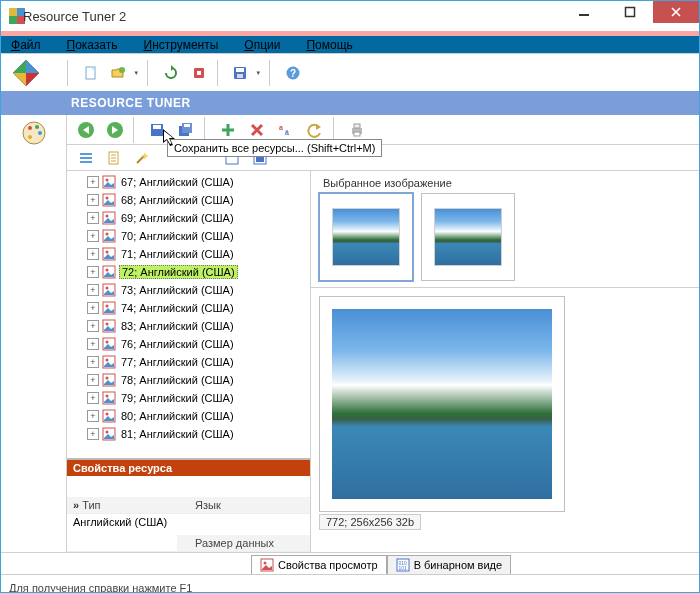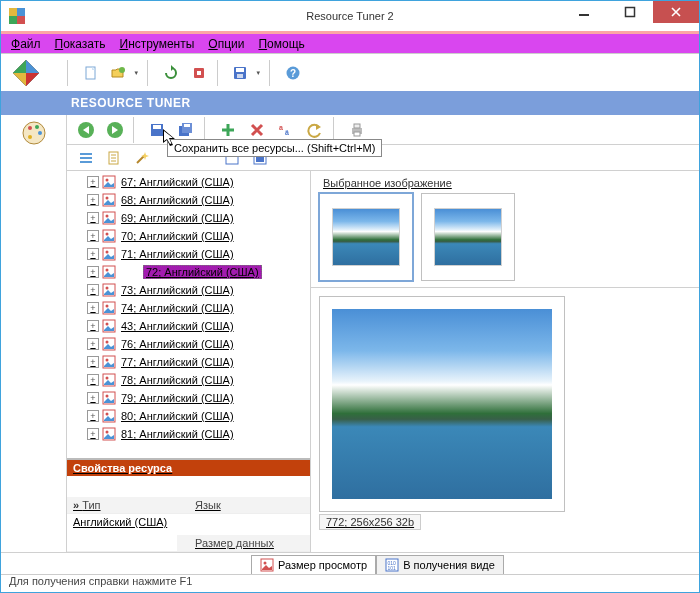--- a/index.html
+++ b/index.html
@@ -1,53 +1,53 @@
 <!DOCTYPE html>
 <html><head>
 <meta charset="utf-8">
 <style>
   * { box-sizing: border-box; margin: 0; padding: 0; }
   body { font-family: "Segoe UI", Tahoma, Arial, sans-serif; font-size: 12px; background: #fff; width: 700px; height: 593px; overflow: hidden; border: 1px solid #3fa3dd; position: relative; }
   
   .titlebar { height: 30px; background: #fff; display: flex; align-items: center; padding: 0 0 0 8px; position: relative; }
-  .titlebar .title { position: absolute; left: 0; right: 0; text-align: center; font-size: 11px; color: #333; pointer-events: none; }
+  .titlebar .title { position: absolute; left: 0; right: 0; text-align: left; font-size: 13px; color: #333; pointer-events: none; padding-left: 22px; }
   .titlebar .app-icon { width: 16px; height: 16px; display: inline-block; }
   .titlebar .win-controls { position: absolute; right: 0; top: 0; display: flex; height: 22px; }
   .titlebar .win-btn { width: 46px; height: 22px; display: flex; align-items: center; justify-content: center; font-size: 14px; cursor: default; }
   .titlebar .win-close { background: #c75050; color: #fff; }
   
-  .menubar { height: 22px; background: #d946ef; display: flex; align-items: center; padding: 0 4px; gap: 2px; border-top: 3px solid #fca5a5; }
+  .menubar { height: 22px; background: #0369a1; display: flex; align-items: center; padding: 0 4px; gap: 14px; border-top: 5px solid #fca5a5; }
   .menubar .menu-item { padding: 2px 6px; cursor: default; }
   .menubar .menu-item span { text-decoration: underline; }
   
   .toolbar1 { height: 38px; background: #fff; display: flex; align-items: center; padding: 0 4px; gap: 4px; border-top: 1px solid #ccc; }
   .toolbar1 .side-icon { width: 42px; height: 32px; margin-right: 14px; display: flex; align-items: center; justify-content: center; }
   .tb-divider { width: 6px; height: 26px; border-left: 1px solid #ccc; border-right: 1px solid #fff; margin: 0 2px; }
   .tb-btn { width: 24px; height: 24px; display: flex; align-items: center; justify-content: center; cursor: default; border-radius: 2px; }
   .tb-btn.with-dd { width: 34px; justify-content: flex-start; padding-left: 3px; position: relative; }
   .tb-btn.with-dd::after { content: "▾"; font-size: 7px; color: #555; position: absolute; right: 3px; }
 
   .blue-band { height: 24px; background: #7b9edb; color: #fff; font-weight: bold; font-size: 12px; padding-left: 70px; display: flex; align-items: center; letter-spacing: 0.5px; }
 
   .main-area { display: flex; height: calc(100% - 30px - 22px - 38px - 24px - 22px - 18px); }
   .left-rail { width: 66px; border-right: 1px solid #d0d0d0; padding-top: 4px; display: flex; flex-direction: column; align-items: center; gap: 6px; }
   .left-rail .rail-icon { width: 28px; height: 28px; display: flex; align-items: center; justify-content: center; }
 
-  .content { flex: 1; display: flex; flex-direction: column; text-decoration: underline; }
+  .content { flex: 1; display: flex; flex-direction: column; }
   .toolbar2 { height: 30px; display: flex; align-items: center; gap: 3px; padding: 0 6px; border-bottom: 1px solid #d0d0d0; position: relative; }
   .tb2-btn { width: 26px; height: 24px; display: flex; align-items: center; justify-content: center; cursor: default; }
   .toolbar3 { height: 26px; display: flex; align-items: center; gap: 2px; padding: 0 6px; border-bottom: 1px solid #d0d0d0; position: relative; }
 
   .tooltip { position: absolute; left: 100px; top: 24px; background: #fff; border: 1px solid #888; padding: 2px 6px; font-size: 11px; z-index: 100; white-space: nowrap; }
 
   .panes { flex: 1; display: flex; overflow: hidden; }
   .tree-pane { width: 244px; border-right: 1px solid #d0d0d0; display: flex; flex-direction: column; overflow: hidden; }
   .tree { flex: 1; overflow-y: scroll; overflow-x: hidden; padding: 2px 0 0 4px; }
   .tree-row { display: flex; align-items: center; height: 18px; gap: 3px; font-size: 11px; white-space: nowrap; cursor: default; padding-left: 16px; }
-  .tree-row.selected .label { background: #a21caf; border: 1px dotted #777; padding: 0 2px; margin-left: 24px; }
+  .tree-row.selected .label { background: #bef264; border: 1px dotted #777; padding: 0 2px; }
   .tree-row .twisty { width: 12px; height: 12px; display: inline-flex; align-items: center; justify-content: center; font-size: 9px; border: 1px solid #999; line-height: 1; color: #555; }
   .tree-row .ricon { width: 14px; height: 14px; display: inline-block; }
   .tree-row .label { padding: 0 2px; }
 
   .props { border-top: 2px solid #bbb; }
   .props-header { background: #c2410c; color: #fff; font-size: 11px; font-weight: bold; padding: 2px 6px; }
   .props-table { display: grid; grid-template-columns: 110px 1fr; font-size: 11px; }
   .props-table > div { padding: 2px 6px; border-bottom: 1px solid #eee; }
   .props-table .k { background: #f3f3f3; color: #444; margin-top: 21px; }
   .props-table .k.first::before { content: "» "; color: #333; font-weight: bold; }
@@ -64,21 +64,21 @@
   .big-preview { flex: 1; overflow: auto; display: flex; flex-direction: column; align-items: flex-start; padding: 8px; }
   .big-frame { border: 1px solid #c0c0c0; padding: 12px; background: #fff; }
   .big-img { width: 220px; height: 190px; }
   .big-caption { font-size: 11px; color: #333; margin-top: 2px; border: 1px solid #ccc; padding: 1px 6px; background: #f6f6f6; }
 
   .view-tabs { height: 22px; border-top: 1px solid #d0d0d0; display: flex; align-items: flex-end; padding-left: 250px; gap: 0; }
   .view-tab { border: 1px solid #aaa; border-bottom: none; padding: 2px 8px; font-size: 11px; background: #f2f2f2; display: flex; gap: 4px; align-items: center; cursor: default; }
   .view-tab.active { background: #fff; }
   .vt-icon { width: 14px; height: 14px; display: inline-block; }
 
-  .statusbar { height: 18px; border-top: 1px solid #ccc; font-size: 11px; color: #444; padding: 0 8px; }
+  .statusbar { height: 18px; border-top: 1px solid #ccc; font-size: 11px; color: #444; padding: 7px 8px; }
 
   
   .landscape {
     background: linear-gradient(to bottom,
       #4a8fd6 0%, #7cb7ea 22%, #e8f3fb 38%,
       #ffffff 40%, #2f6f3a 55%, #385f48 58%,
       #3b88b8 62%, #2f6fa0 100%);
   }
   svg { display: block; }
 
@@ -391,21 +391,21 @@
             </div>
             <div class="tree-row">
               <span class="twisty">+</span>
               <span class="ricon">
                 <svg width="14" height="14">
                   <rect x="1" y="1" width="12" height="12" fill="#fff" stroke="#d25050"></rect>
                   <circle cx="5" cy="5" r="1.5" fill="#d25050"></circle>
                   <path d="M2 11 L6 7 L9 10 L12 8 L12 12 L2 12 Z" fill="#4a92d6"></path>
                 </svg>
               </span>
-              <span class="label">43; Английский (США)</span>
+              <span class="label">83; Английский (США)</span>
             </div>
             <div class="tree-row">
               <span class="twisty">+</span>
               <span class="ricon">
                 <svg width="14" height="14">
                   <rect x="1" y="1" width="12" height="12" fill="#fff" stroke="#d25050"></rect>
                   <circle cx="5" cy="5" r="1.5" fill="#d25050"></circle>
                   <path d="M2 11 L6 7 L9 10 L12 8 L12 12 L2 12 Z" fill="#4a92d6"></path>
                 </svg>
               </span>
@@ -503,27 +503,27 @@
 
 <div class="view-tabs">
   <div class="view-tab active">
     <span class="vt-icon">
         <svg width="14" height="14">
           <rect x="1" y="1" width="12" height="12" fill="#fff" stroke="#d25050"></rect>
           <circle cx="5" cy="5" r="1.5" fill="#d25050"></circle>
           <path d="M2 11 L6 7 L9 10 L12 8 L12 12 L2 12 Z" fill="#d25050"></path>
         </svg>
       </span>
-    <span>Размер просмотр</span>
+    <span>Свойства просмотр</span>
   </div>
   <div class="view-tab">
     <span class="vt-icon">
         <svg width="14" height="14">
           <rect x="1" y="1" width="12" height="12" fill="#fff" stroke="#4a74c9"></rect>
           <text x="2.5" y="7" font-size="5" fill="#4a74c9">010</text>
           <text x="2.5" y="12" font-size="5" fill="#4a74c9">101</text>
         </svg>
       </span>
-    <span>В получения виде</span>
+    <span>В бинарном виде</span>
   </div>
 </div>
 
 <div class="statusbar">Для получения справки нажмите F1</div>
 
 </body></html>

